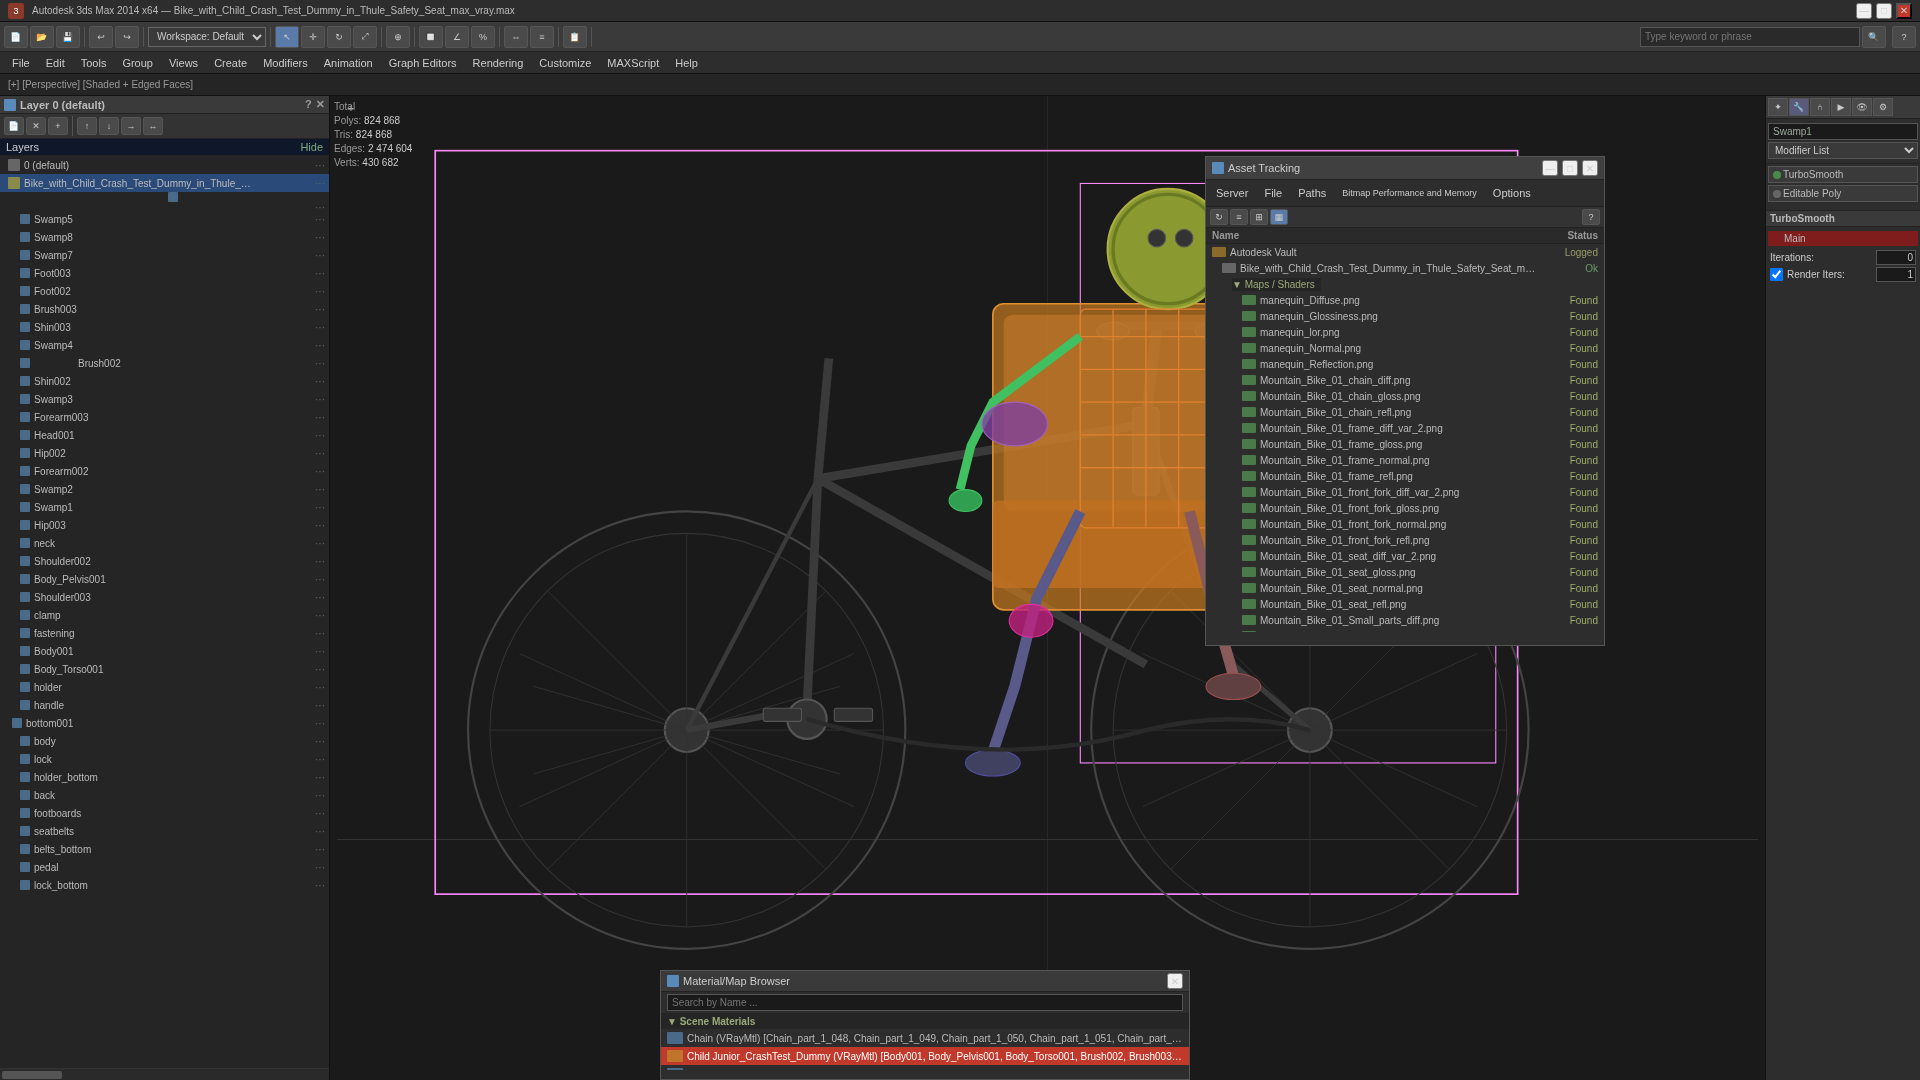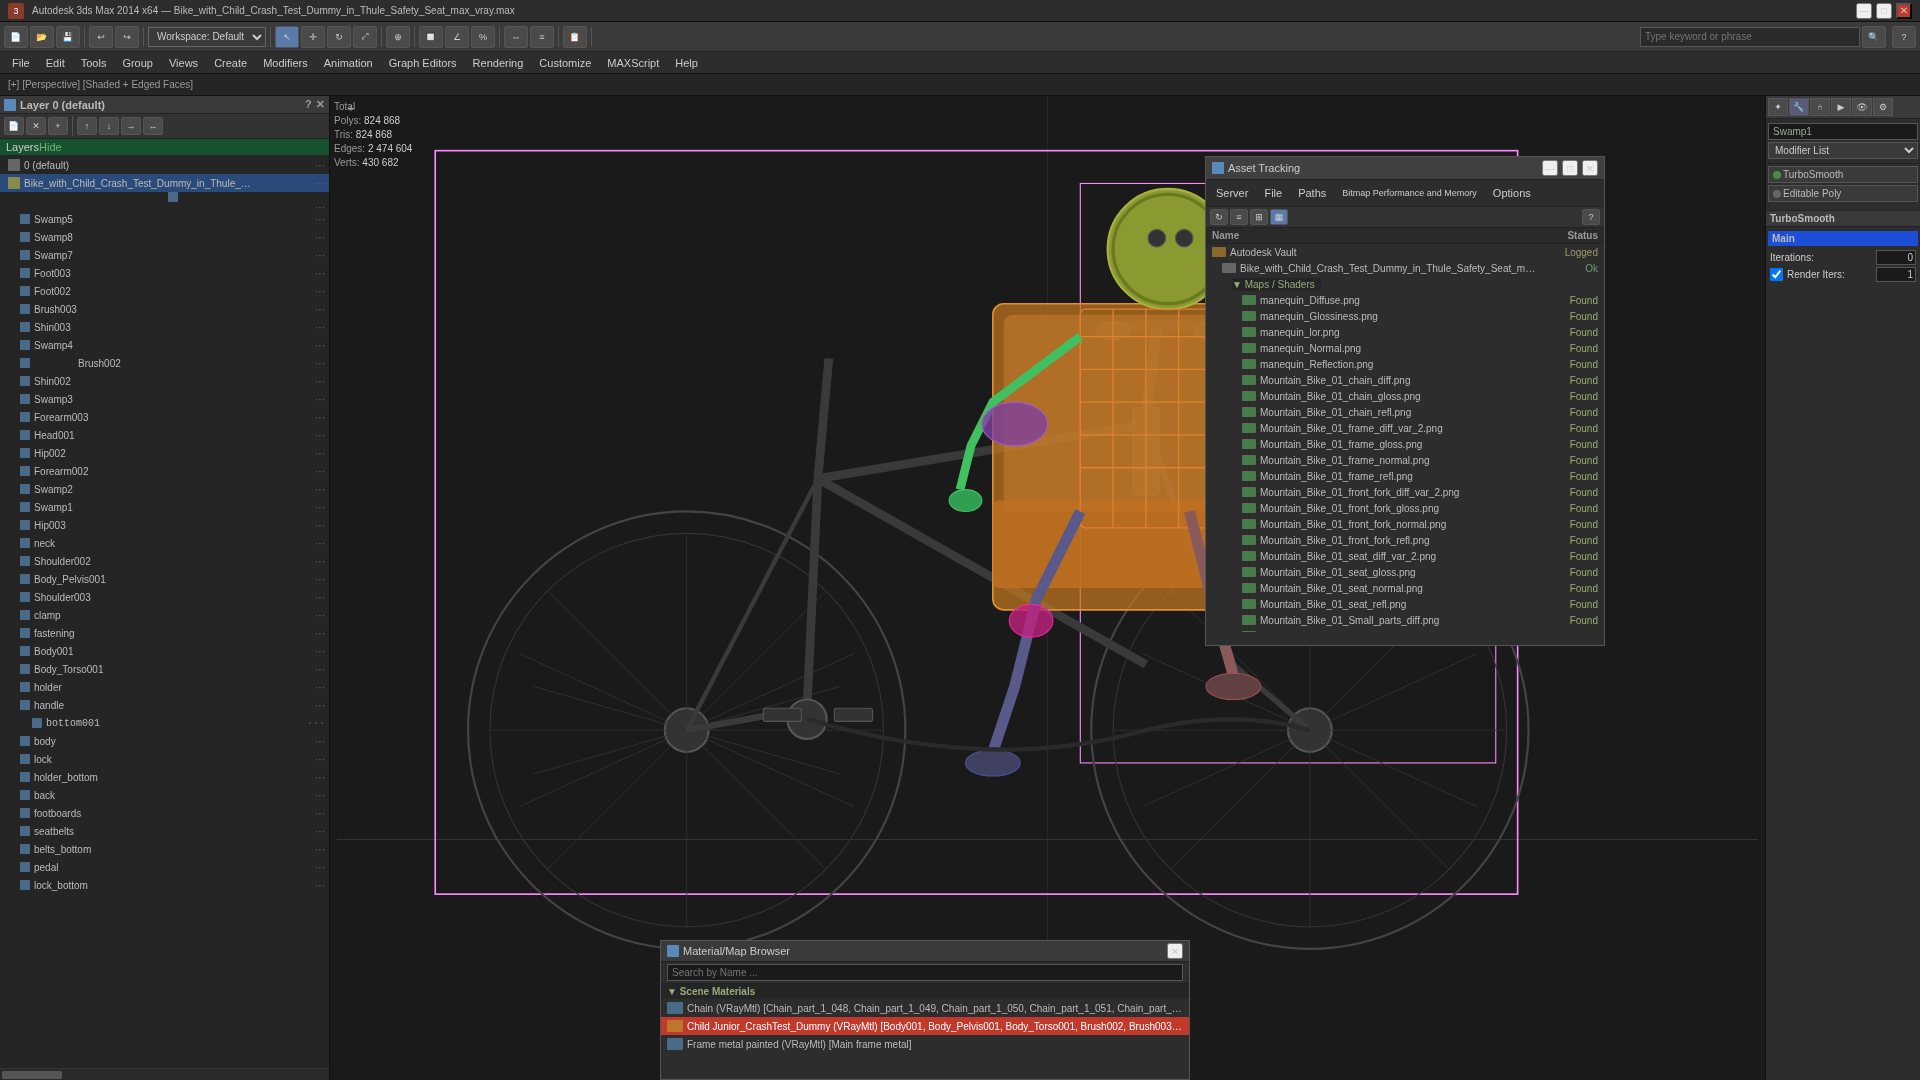--- a/index.html
+++ b/index.html
@@ -26,21 +26,21 @@
     
     #infobar { height: 22px; background: #252525; display: flex; align-items: center; padding: 0 8px; border-bottom: 1px solid #111; font-size: 10px; color: #999; }
 
     
     #main { display: flex; height: calc(1080px - 96px); }
 
     
     #layers-panel { width: 330px; background: #2d2d2d; border-right: 1px solid #111; display: flex; flex-direction: column; flex-shrink: 0; }
     #layers-header { background: #3a3a3a; padding: 2px 4px; font-size: 11px; color: #bbb; font-weight: bold; display: flex; align-items: center; justify-content: space-between; border-bottom: 1px solid #222; }
     #layers-toolbar { background: #333; padding: 2px 4px; display: flex; align-items: center; gap: 2px; border-bottom: 1px solid #222; }
-    #layers-title-bar { background: #14532d; padding: 2px 6px; display: flex; align-items: center; justify-content: flex-start; border-bottom: 1px solid #222; font-size: 11px; }
+    #layers-title-bar { background: #0f172a; padding: 2px 6px; display: flex; align-items: center; justify-content: space-between; border-bottom: 1px solid #222; font-size: 11px; }
     #layers-list { flex: 1; overflow-y: auto; background: #252525; }
     .layer-item { height: 18px; display: flex; align-items: center; padding-left: 8px; font-size: 10px; color: #bbb; cursor: pointer; }
     .layer-item.selected { background: #2a4a7a; }
     .layer-icon { width: 12px; height: 12px; background: #666; border-radius: 1px; margin-right: 4px; flex-shrink: 0; display: inline-block; }
     .layer-icon.file { background: #8a8a4a; }
     .layer-icon.obj { background: #4a6a8a; width: 10px; height: 10px; }
     .layer-dots { margin-left: auto; padding-right: 4px; color: #666; }
 
     
     #viewport { flex: 1; background: #1a1a1a; position: relative; overflow: hidden; }
@@ -70,21 +70,21 @@
     .at-item-status { width: 60px; text-align: right; flex-shrink: 0; }
     .at-icon { width: 14px; height: 10px; background: #666; border-radius: 1px; margin-right: 4px; flex-shrink: 0; display: inline-block; }
     .at-icon.folder { background: #8a6a2a; }
     .at-icon.file-img { background: #4a7a4a; }
     .at-section-header { display: flex; align-items: center; padding: 1px 6px; font-size: 10px; color: #9aaa7a; background: #252525; }
     .status-ok { color: #6a9a6a; }
     .status-found { color: #9aaa6a; }
     .status-logged { color: #9a9a6a; }
 
     
-    #material-browser { position: absolute; left: 330px; bottom: 0; width: 530px; height: 140px; background: #2d2d2d; border: 1px solid #555; z-index: 100; }
+    #material-browser { position: absolute; left: 330px; bottom: 0; width: 530px; height: 110px; background: #2d2d2d; border: 1px solid #555; z-index: 100; }
     #mb-titlebar { background: #3a3a3a; padding: 2px 6px; display: flex; align-items: center; justify-content: space-between; border-bottom: 1px solid #222; font-size: 11px; color: #ccc; }
     #mb-search { padding: 2px 6px; border-bottom: 1px solid #222; }
     #mb-search input { width: 100%; background: #1a1a1a; border: 1px solid #555; color: #999; font-size: 10px; padding: 2px 4px; }
     #mb-list { overflow-y: auto; height: calc(100% - 52px); }
     .mb-item { display: flex; align-items: center; padding: 2px 6px; font-size: 10px; color: #bbb; min-height: 18px; }
     .mb-item.selected { background: #c0392b; color: #fff; }
     .mb-icon { width: 16px; height: 12px; background: #4a6a8a; border-radius: 1px; margin-right: 4px; flex-shrink: 0; }
     .mb-icon.orange { background: #c0762a; }
 
     
@@ -341,21 +341,21 @@
         <div class="layer-item" style="padding-left: 20px;">
           <span class="layer-icon obj"></span>
           <span style="overflow: hidden; text-overflow: ellipsis; white-space: nowrap; max-width: 230px;">holder</span>
           <span class="layer-dots">···</span>
         </div>
         <div class="layer-item" style="padding-left: 20px;">
           <span class="layer-icon obj"></span>
           <span style="overflow: hidden; text-overflow: ellipsis; white-space: nowrap; max-width: 230px;">handle</span>
           <span class="layer-dots">···</span>
         </div>
-        <div class="layer-item" style="padding-left: 32px; font-family: Liberation Mono, monospace;">
+        <div class="layer-item" style="padding-left: 12px;">
           <span class="layer-icon obj"></span>
           <span style="overflow: hidden; text-overflow: ellipsis; white-space: nowrap; max-width: 230px;">bottom001</span>
           <span class="layer-dots">···</span>
         </div>
         <div class="layer-item" style="padding-left: 20px;">
           <span class="layer-icon obj"></span>
           <span style="overflow: hidden; text-overflow: ellipsis; white-space: nowrap; max-width: 230px;">body</span>
           <span class="layer-dots">···</span>
         </div>
         <div class="layer-item" style="padding-left: 20px;">
@@ -745,21 +745,21 @@
       </div>
       <div class="modifier-item">
         <div class="modifier-dot grey"></div>
         <span>Editable Poly</span>
       </div>
     </div>
     <div style="background:#3a3a3a; padding:2px 4px; font-size:10px; font-weight:bold; color:#bbb; border-top:1px solid #222; border-bottom:1px solid #222; margin-top:4px;">
       <span>TurboSmooth</span>
     </div>
     <div style="padding:4px 2px;">
-      <div style="background:#1d4ed8; padding:2px 4px; font-size:10px; font-weight:bold; color:#bbb; margin-bottom:4px;">Main</div>
+      <div style="background:#7f1d1d; padding:2px 16px; font-size:10px; font-weight:normal; color:#bbb; margin-bottom:4px;">Main</div>
       <div class="param-row">
         <span>Iterations:</span>
         <input type="text" class="param-input" value="0" style="">
       </div>
       <div class="param-row">
         <span style="display:flex; align-items:center;">
           <input type="checkbox" class="param-checkbox" checked="" style="">
           <span>Render Iters:</span>
         </span>
         <input type="text" class="param-input" value="1" style="">

